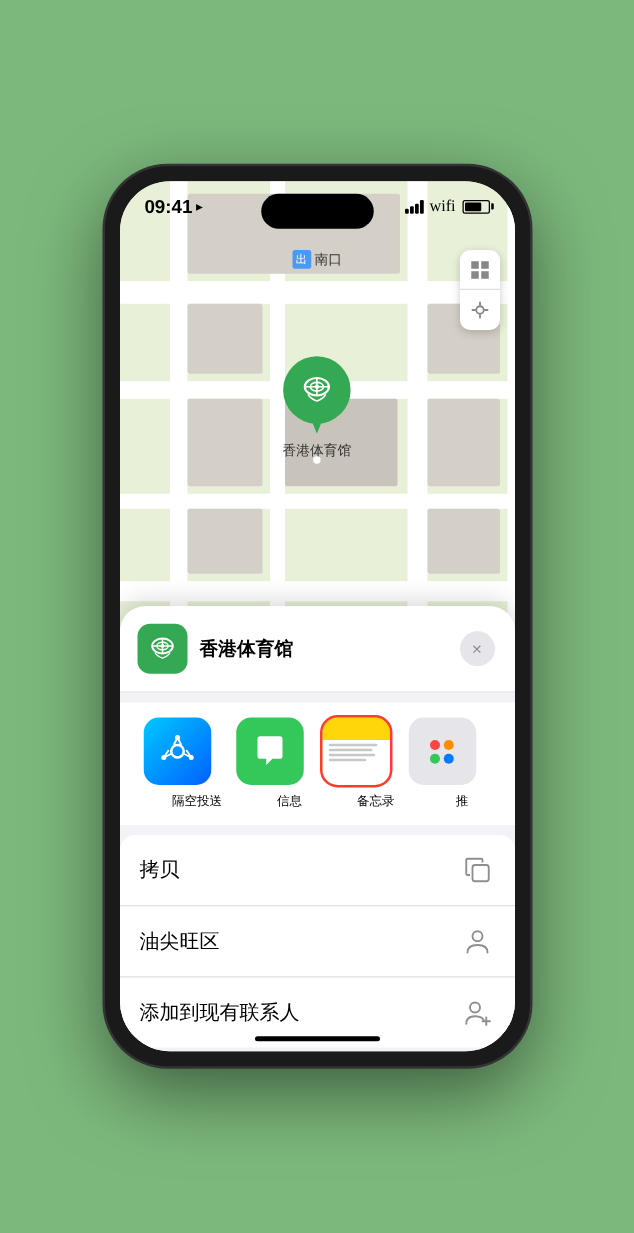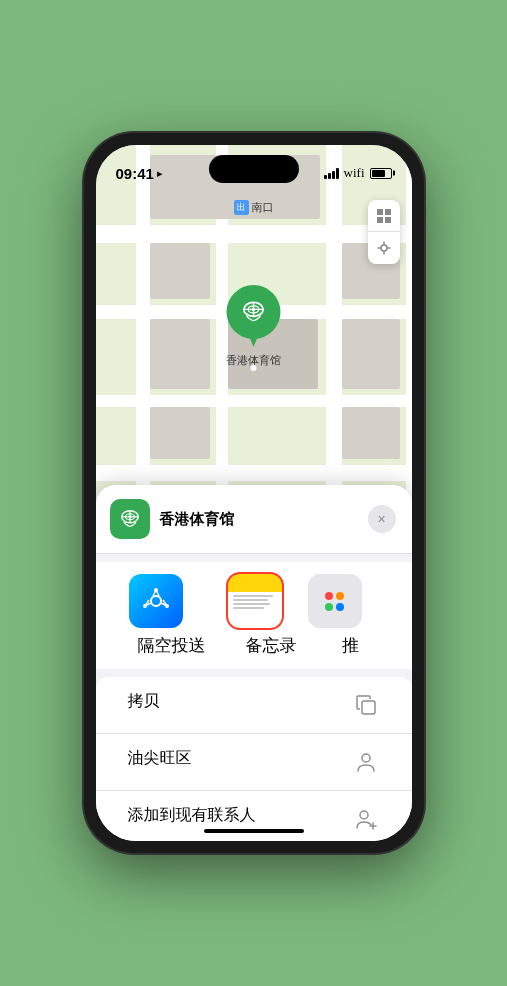--- a/index.html
+++ b/index.html
@@ -35,21 +35,21 @@
     }
 
     
     .status-bar {
       position: absolute;
       top: 0;
       left: 0;
       right: 0;
       height: 44px;
       display: flex;
-      align-items: center;
+      align-items: flex-start;
       justify-content: space-between;
       padding: 12px 20px 0;
       z-index: 10;
       background: transparent;
     }
 
     .status-time {
       font-size: 15px;
       font-weight: 600;
       color: #000;
@@ -357,21 +357,21 @@
       background: linear-gradient(180deg, #ffd60a 0%, #ffd60a 30%, #fff 30%);
       position: relative;
     }
     .share-icon.more { background: #e5e5ea; }
 
     .share-icon.notes-selected {
       outline: 2.5px solid #ff3b30;
     }
 
     .share-label {
-      font-size: 17px;
+      font-size: 10px;
       color: #000;
       text-align: center;
       padding-left: 32px;
     }
 
     
     .notes-icon-inner {
       width: 100%;
       height: 100%;
       border-radius: 12px;
@@ -405,23 +405,23 @@
     .menu-section {
       background: #fff;
       margin-top: 8px;
       border-radius: 12px;
       margin-left: 0;
       margin-right: 0;
     }
 
     .menu-item {
       display: flex;
-      align-items: flex-start;
+      align-items: center;
       justify-content: space-between;
-      padding: 14px 32px;
+      padding: 14px 16px;
       border-bottom: 0.5px solid #e0e0e0;
       font-family: Liberation Serif, serif;
     }
 
     .menu-item:last-child {
       border-bottom: none;
     }
 
     .menu-item-label {
       font-size: 16px;
@@ -571,20 +571,28 @@
               <path d="M4 20 L10 17 M4 20 L8 14" stroke="white" stroke-width="1.5"></path>
               <path d="M26 20 L20 17 M26 20 L22 14" stroke="white" stroke-width="1.5"></path>
               <circle cx="15" cy="4" r="2" fill="white"></circle>
               <circle cx="4" cy="20" r="2" fill="white"></circle>
               <circle cx="26" cy="20" r="2" fill="white"></circle>
             </svg>
           </div>
           <span class="share-label">隔空投送</span>
         </div>
 
+        <div class="share-item">
+          <div class="share-icon messages">
+            <svg width="30" height="30" viewBox="0 0 30 30" fill="none">
+              <path d="M5 5 Q5 3 7 3 L23 3 Q25 3 25 5 L25 19 Q25 21 23 21 L17 21 L12 26 L12 21 L7 21 Q5 21 5 19 Z" fill="white"></path>
+            </svg>
+          </div>
+          <span class="share-label">信息</span>
+        </div>
 
 
         <div class="share-item">
           <div class="share-icon notes notes-selected" style="padding:0;overflow:hidden;">
             <div class="notes-icon-inner">
               <div class="notes-icon-top"></div>
               <div class="notes-icon-body">
                 <div class="notes-line" style="width:90%;"></div>
                 <div class="notes-line" style="width:80%;"></div>
                 <div class="notes-line" style="width:85%;"></div>

